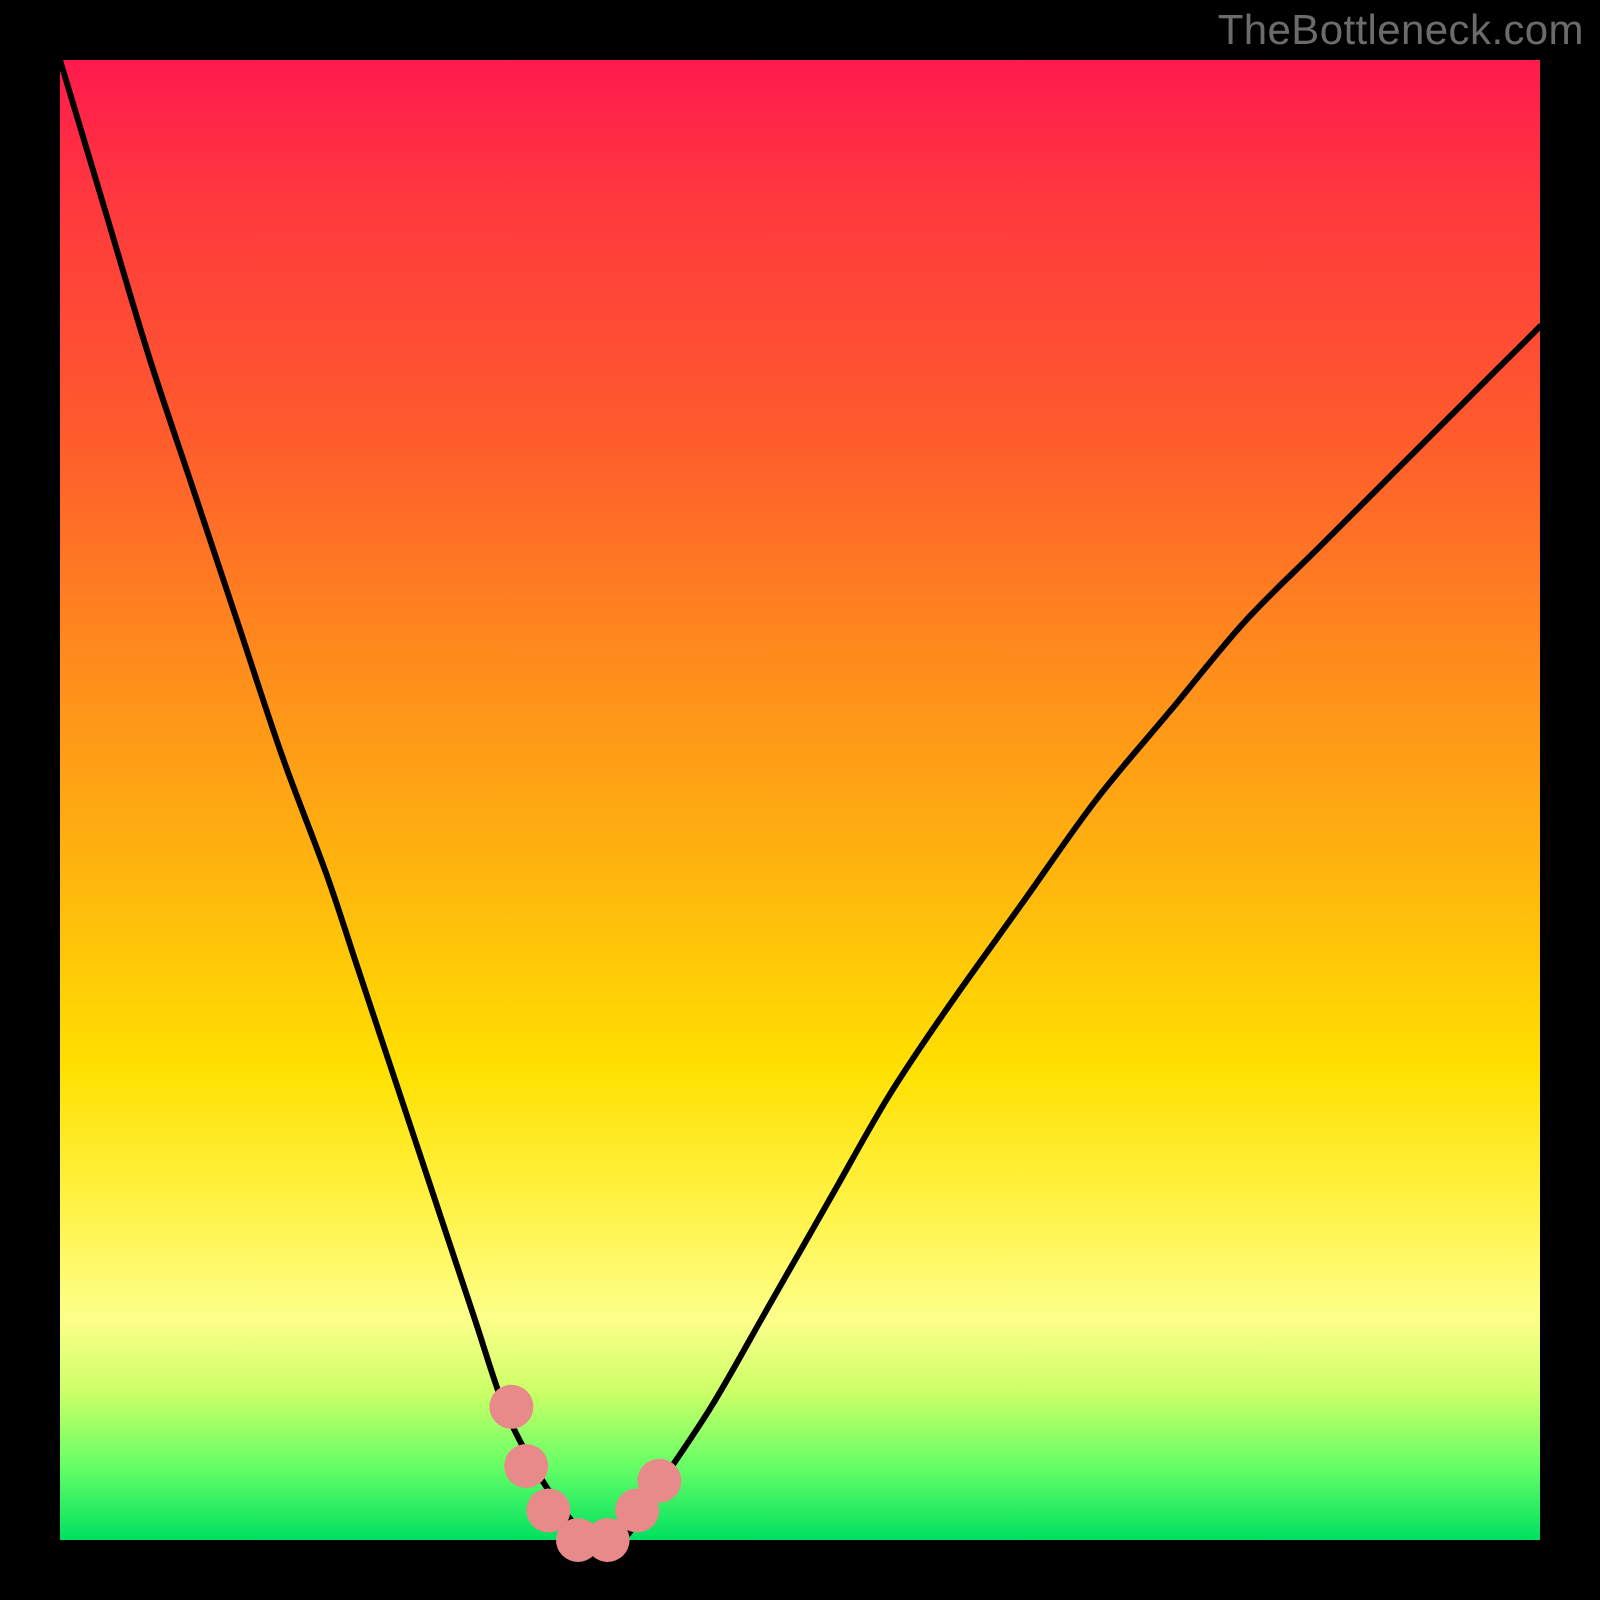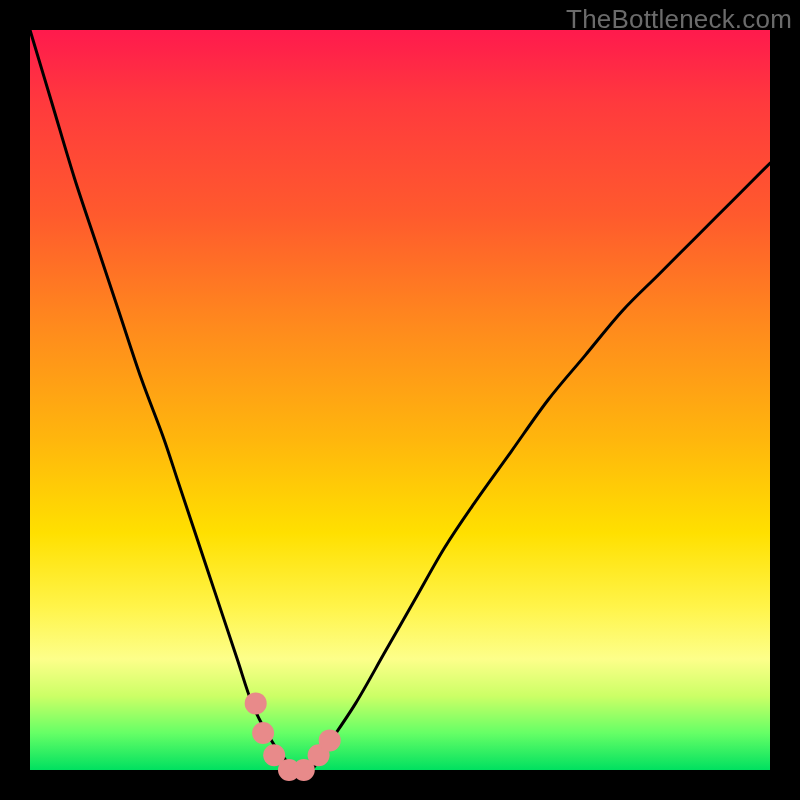--- a/index.html
+++ b/index.html
@@ -38,21 +38,21 @@
       #ccff66 90%,
       #66ff66 95%,
       #00e060 100%
     );
   }
   .attribution {
     position: absolute;
     top: 4px;
     right: 8px;
     color: #6b6b6b;
-    font-size: 26px;
+    font-size: 21px;
     font-weight: 400;
     letter-spacing: 0.2px;
   }
   svg.curve {
     position: absolute;
     top: 0;
     left: 0;
     width: 740px;
     height: 740px;
     overflow: visible;

